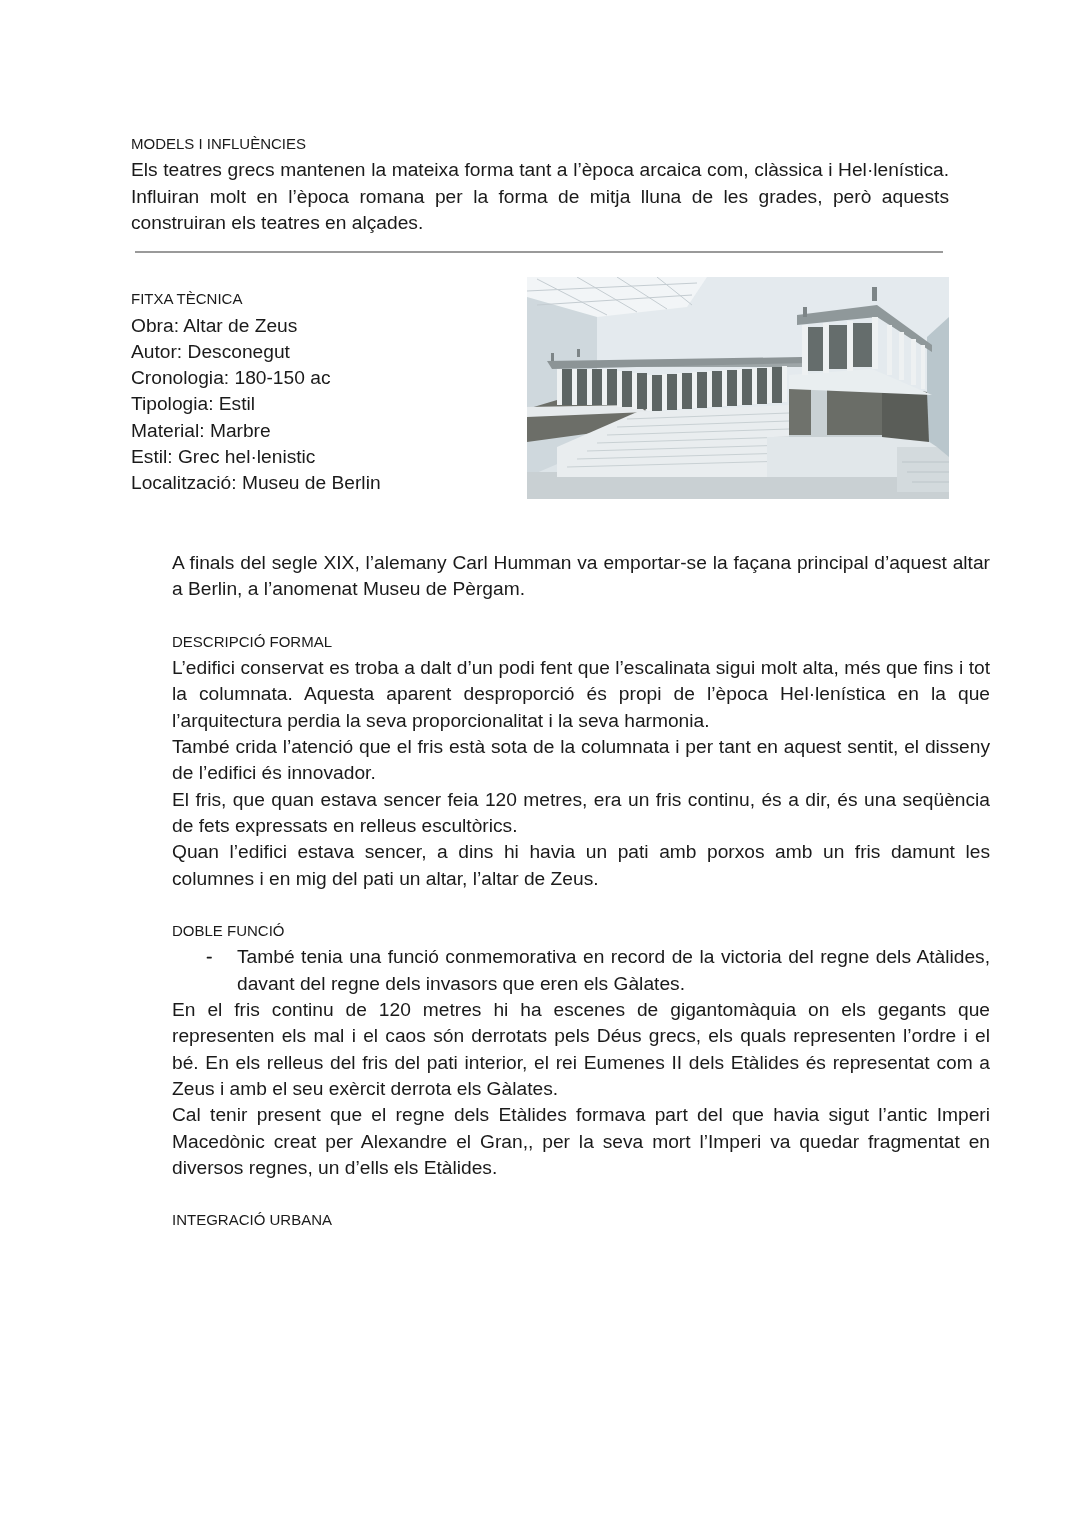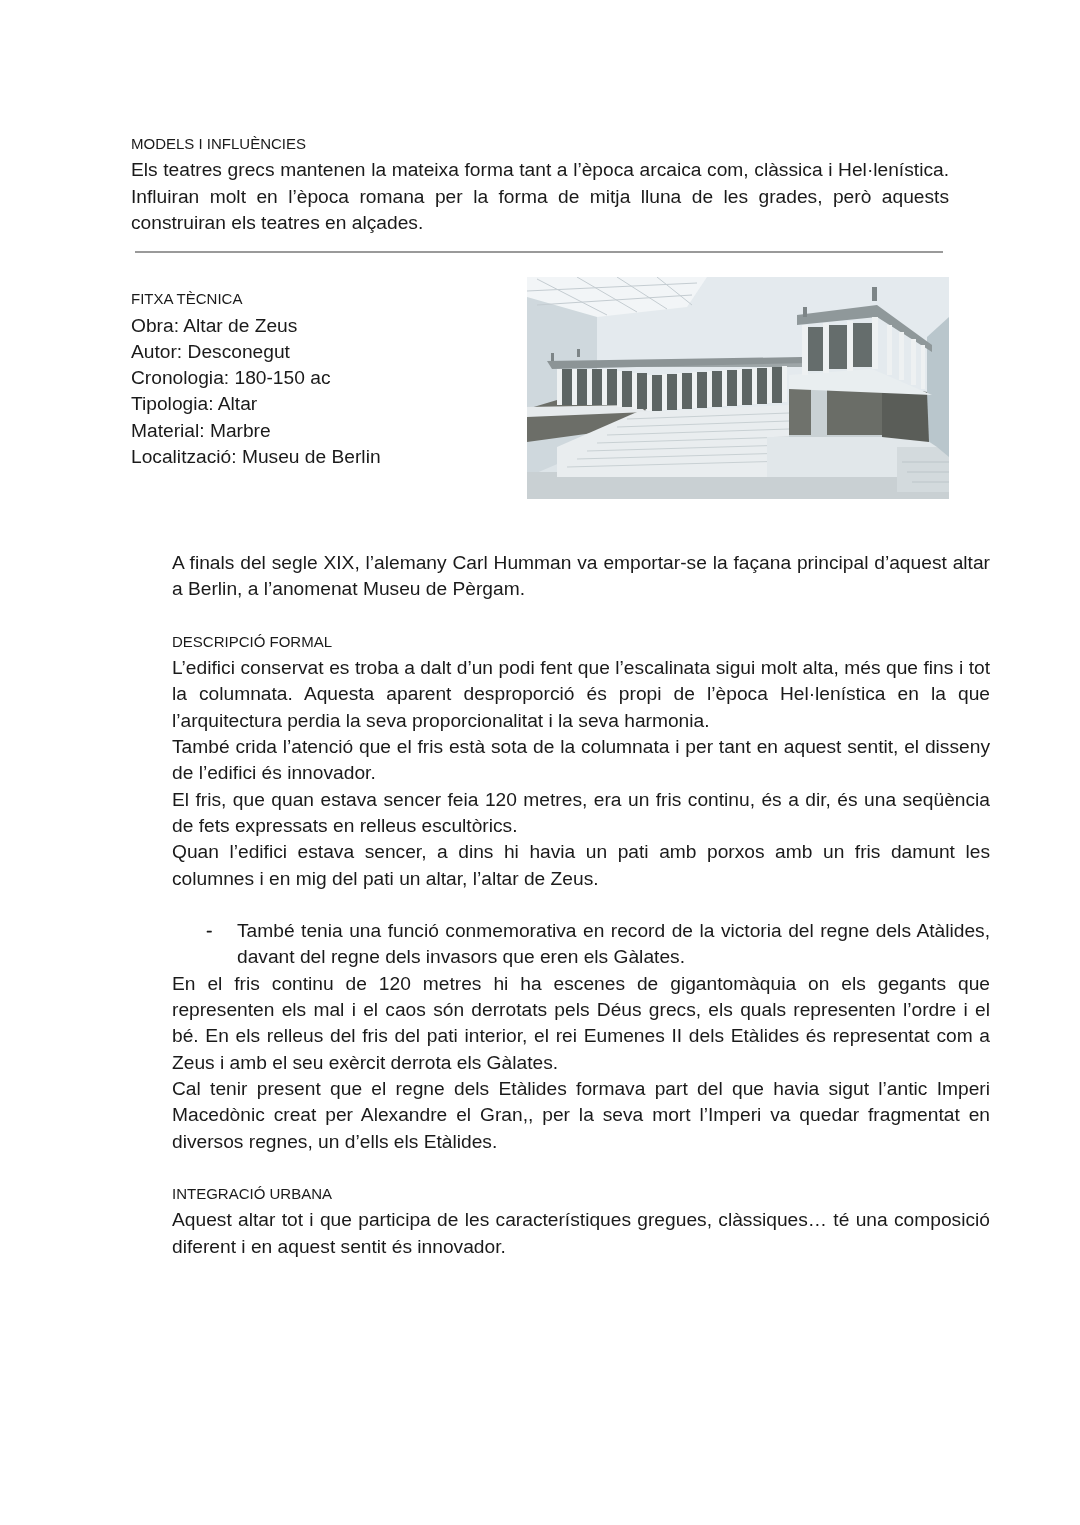--- a/index.html
+++ b/index.html
@@ -87,22 +87,23 @@
 </div>
 
 <div class="rule"></div>
 
 <div class="ficha-block">
   <div class="gap"></div>
   <h2 class="heading">FITXA TÈCNICA</h2>
   <p>Obra: Altar de Zeus</p>
   <p>Autor: Desconegut</p>
   <p>Cronologia: 180-150 ac</p>
-  <p>Tipologia: Altar</p>
+  <p>Tipologia: Estil</p>
   <p>Material: Marbre</p>
+  <p>Estil: Grec hel·lenistic</p>
   <p>Localització: Museu de Berlin</p>
 </div>
 
 <div class="photo" title="Altar de Zeus (Pergamon Altar) at the Museum in Berlin">
   <svg width="422" height="222" viewBox="0 0 422 222" xmlns="http://www.w3.org/2000/svg">
 
     <rect x="0" y="0" width="422" height="222" fill="#dde4e8"></rect>
     <polygon points="0,0 70,0 70,170 0,200" fill="#cfd8dd"></polygon>
     <rect x="70" y="0" width="352" height="160" fill="#e4eaee"></rect>
 
@@ -214,28 +215,28 @@
   <p class="just">A finals del segle XIX, l’alemany Carl Humman va emportar-se la façana principal d’aquest altar a Berlin, a l’anomenat Museu de Pèrgam.</p>
   <div class="gap"></div>
 
   <h2 class="heading">DESCRIPCIÓ FORMAL</h2>
   <p class="just">L’edifici conservat es troba a dalt d’un podi fent que l’escalinata sigui molt alta, més que fins i tot la columnata. Aquesta aparent desproporció és propi de l’època Hel·lenística en la que l’arquitectura perdia la seva proporcionalitat i la seva harmonia.</p>
   <p class="just">També crida l’atenció que el fris està sota de la columnata i per tant en aquest sentit, el disseny de l’edifici és innovador.</p>
   <p class="just">El fris, que quan estava sencer feia 120 metres, era un fris continu, és a dir, és una seqüència de fets expressats en relleus escultòrics.</p>
   <p class="just">Quan l’edifici estava sencer, a dins hi havia un pati amb porxos amb un fris damunt les columnes i en mig del pati un altar, l’altar de Zeus.</p>
   <div class="gap"></div>
 
+  <h2 class="heading">DOBLE FUNCIÓ</h2>
   <ul class="dash">
     <li>
       <span class="bullet">-</span>
     </li>
     <li>
       <span class="bullet">-</span>
       <span>També tenia una funció conmemorativa en record de la victoria del regne dels Atàlides, davant del regne dels invasors que eren els Gàlates.</span>
     </li>
   </ul>
   <p class="just">En el fris continu de 120 metres hi ha escenes de gigantomàquia on els gegants que representen els mal i el caos són derrotats pels Déus grecs, els quals representen l’ordre i el bé. En els relleus del fris del pati interior, el rei Eumenes II dels Etàlides és representat com a Zeus i amb el seu exèrcit derrota els Gàlates.</p>
   <p class="just">Cal tenir present que el regne dels Etàlides formava part del que havia sigut l’antic Imperi Macedònic creat per Alexandre el Gran,, per la seva mort l’Imperi va quedar fragmentat en diversos regnes, un d’ells els Etàlides.</p>
   <div class="gap"></div>
 
   <h2 class="heading">INTEGRACIÓ URBANA</h2>
-  <p class="just">Aquest altar tot i que participa de les característiques gregues, clàssiques… té una composició diferent i en aquest sentit és innovador.</p>
 </div>
 
 </body></html>

